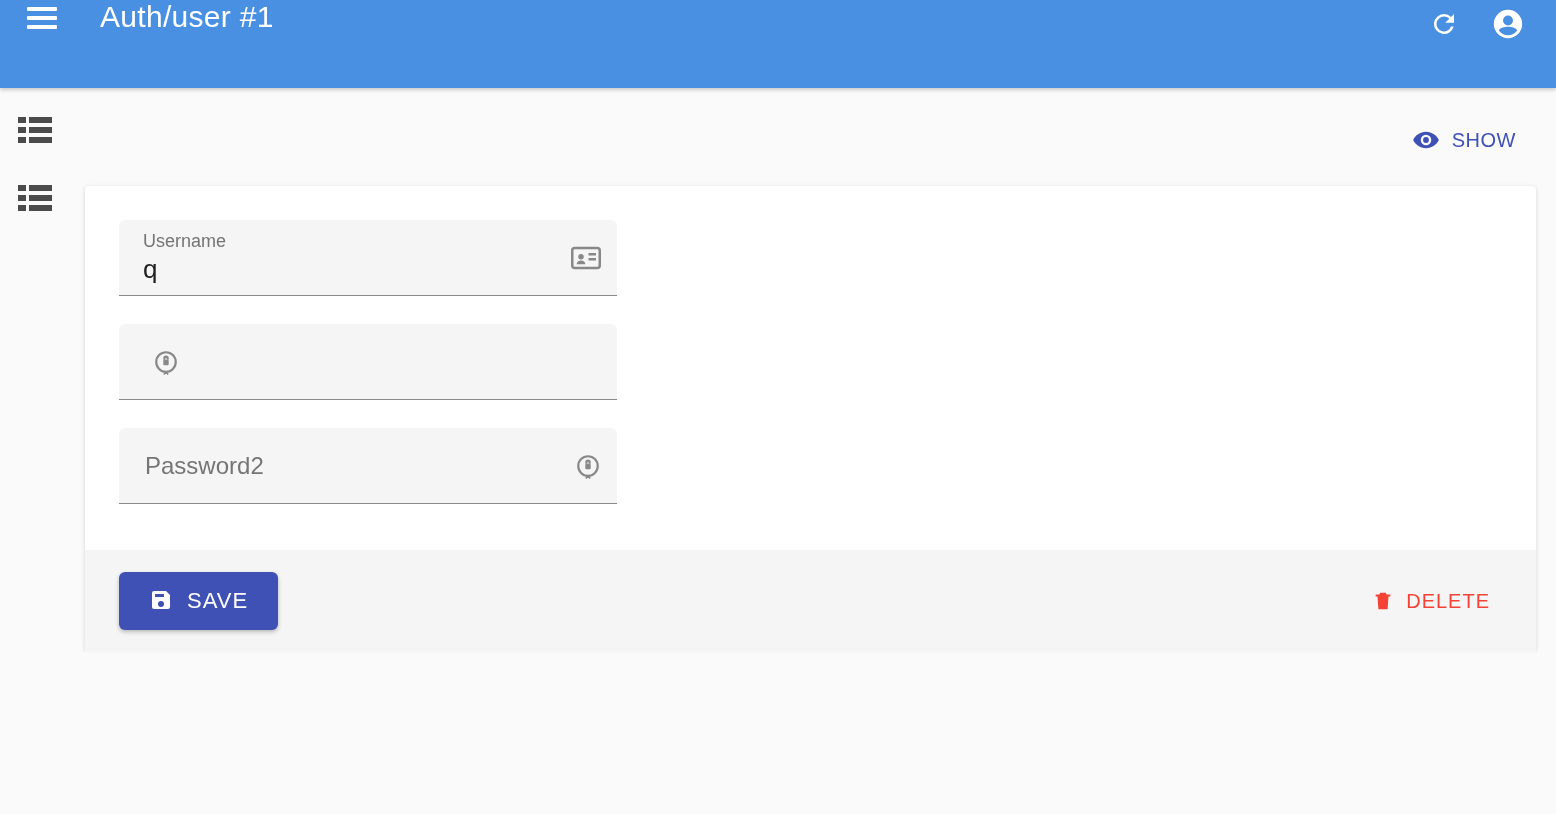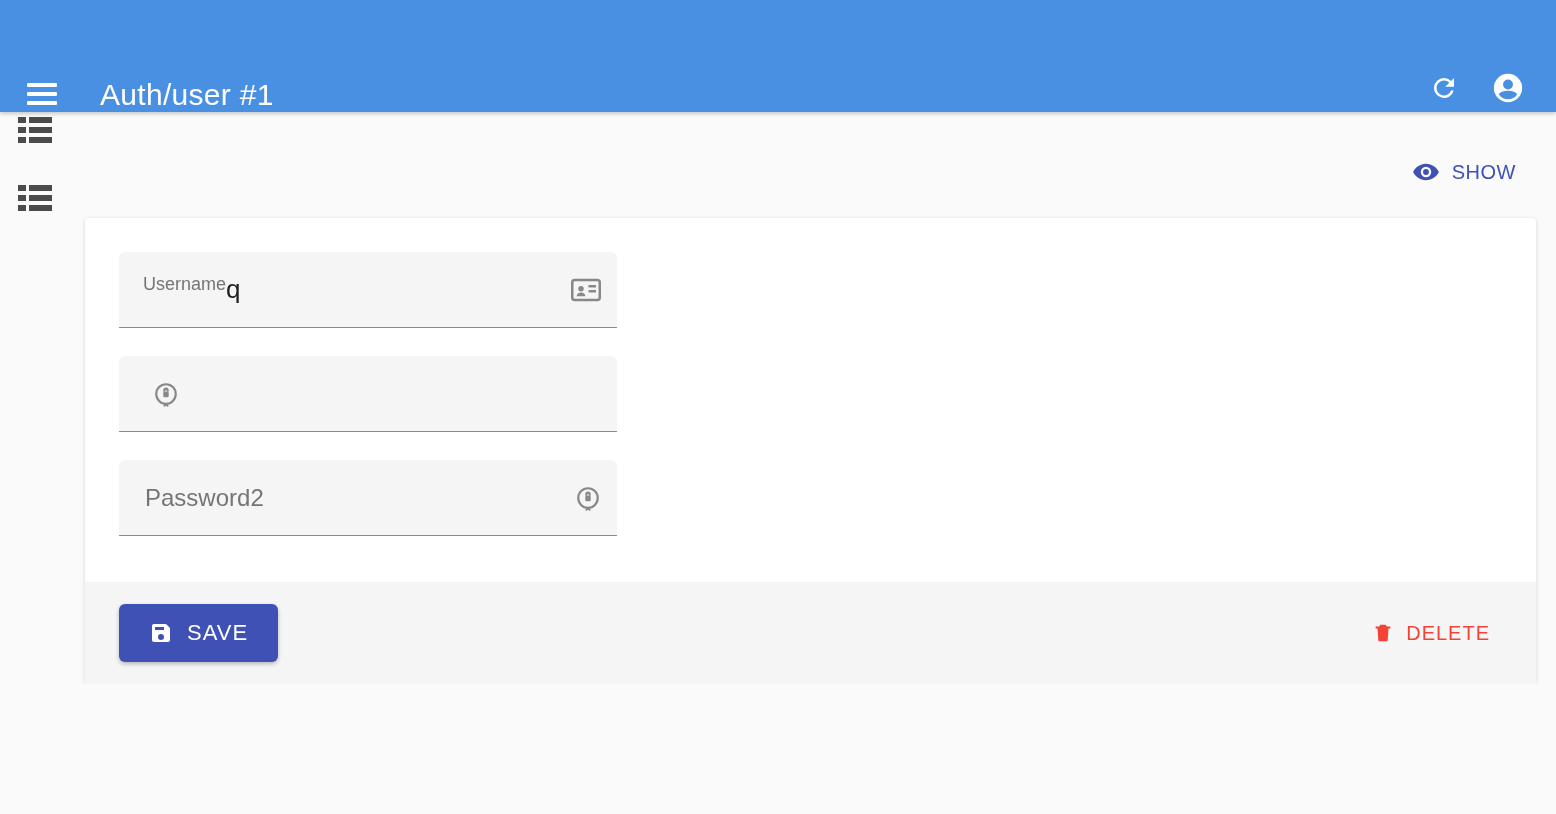--- a/index.html
+++ b/index.html
@@ -15,25 +15,25 @@
   body {
     margin:0; padding:0;
     font-family:"Helvetica Neue", Arial, sans-serif;
     background:#fafafa;
     color:var(--text);
     font-size:16px;
     width:1556px;
   }
   
   .appbar {
-    height:112px;
+    height:88px;
     background:var(--primary);
     color:#fff;
     display:flex;
-    align-items:flex-end;
+    align-items:flex-start;
     padding:0 24px;
     box-shadow:0 2px 4px rgba(0,0,0,0.2);
   }
   .appbar .menu-btn { width:36px; height:36px; display:flex; align-items:center; justify-content:center; cursor:pointer; }
   .appbar .title { font-size:30px; font-weight:400; margin-left:40px; letter-spacing:0.3px; }
   .appbar .spacer { flex:1; }
   .appbar .icon-btn { width:48px; height:48px; display:flex; align-items:center; justify-content:center; cursor:pointer; margin-left:16px; }
   
   .sidebar {
     position:absolute;
@@ -43,21 +43,21 @@
     display:flex;
     flex-direction:column;
     align-items:center;
     gap:40px;
   }
   .sidebar .nav-item { width:36px; height:28px; cursor:pointer; display:flex; align-items:center; justify-content:center; }
   
   .main {
     margin-left:85px;
     margin-right:20px;
-    padding-top:38px;
+    padding-top:30px;
   }
   .top-actions {
     display:flex;
     justify-content:flex-end;
     padding:0 8px 24px 8px;
   }
   .show-btn {
     display:flex; align-items:center; gap:12px;
     color:var(--indigo);
     font-size:20px; font-weight:500; letter-spacing:0.5px;
@@ -74,21 +74,21 @@
     width:498px;
     background:#f5f5f5;
     border-radius:6px 6px 0 0;
     border-bottom:1.5px solid #8a8a8a;
     padding:10px 16px 10px 24px;
     margin-bottom:28px;
     display:flex;
     align-items:center;
     min-height:76px;
   }
-  .field .field-text { flex:1; display:flex; flex-direction:row; }
+  .field .field-text { flex:1; display:flex; flex-direction:column; }
   .field .label-small { font-size:18px; color:var(--text-muted); margin-bottom:2px; }
   .field .value { font-size:26px; color:var(--text); }
   .field input {
     border:none; background:transparent; outline:none;
     font-size:24px; color:var(--text-muted);
     width:100%;
   }
   .field .field-icon { color:#888; margin-left:10px; }
   .card-actions {
     background:#f5f5f5;
@@ -96,21 +96,21 @@
     display:flex;
     align-items:center;
   }
   .save-btn {
     background:var(--indigo);
     color:#fff;
     border:none;
     border-radius:6px;
     padding:16px 30px;
     font-size:22px; font-weight:500; letter-spacing:1px;
-    display:flex; align-items:center; gap:14px;
+    display:flex; align-items:flex-start; gap:14px;
     cursor:pointer;
     box-shadow:0 2px 4px rgba(0,0,0,0.25);
   }
   .card-actions .spacer { flex:1; }
   .delete-btn {
     color:var(--red);
     background:transparent; border:none;
     font-size:20px; font-weight:500; letter-spacing:1px;
     display:flex; align-items:center; gap:12px;
     cursor:pointer;

